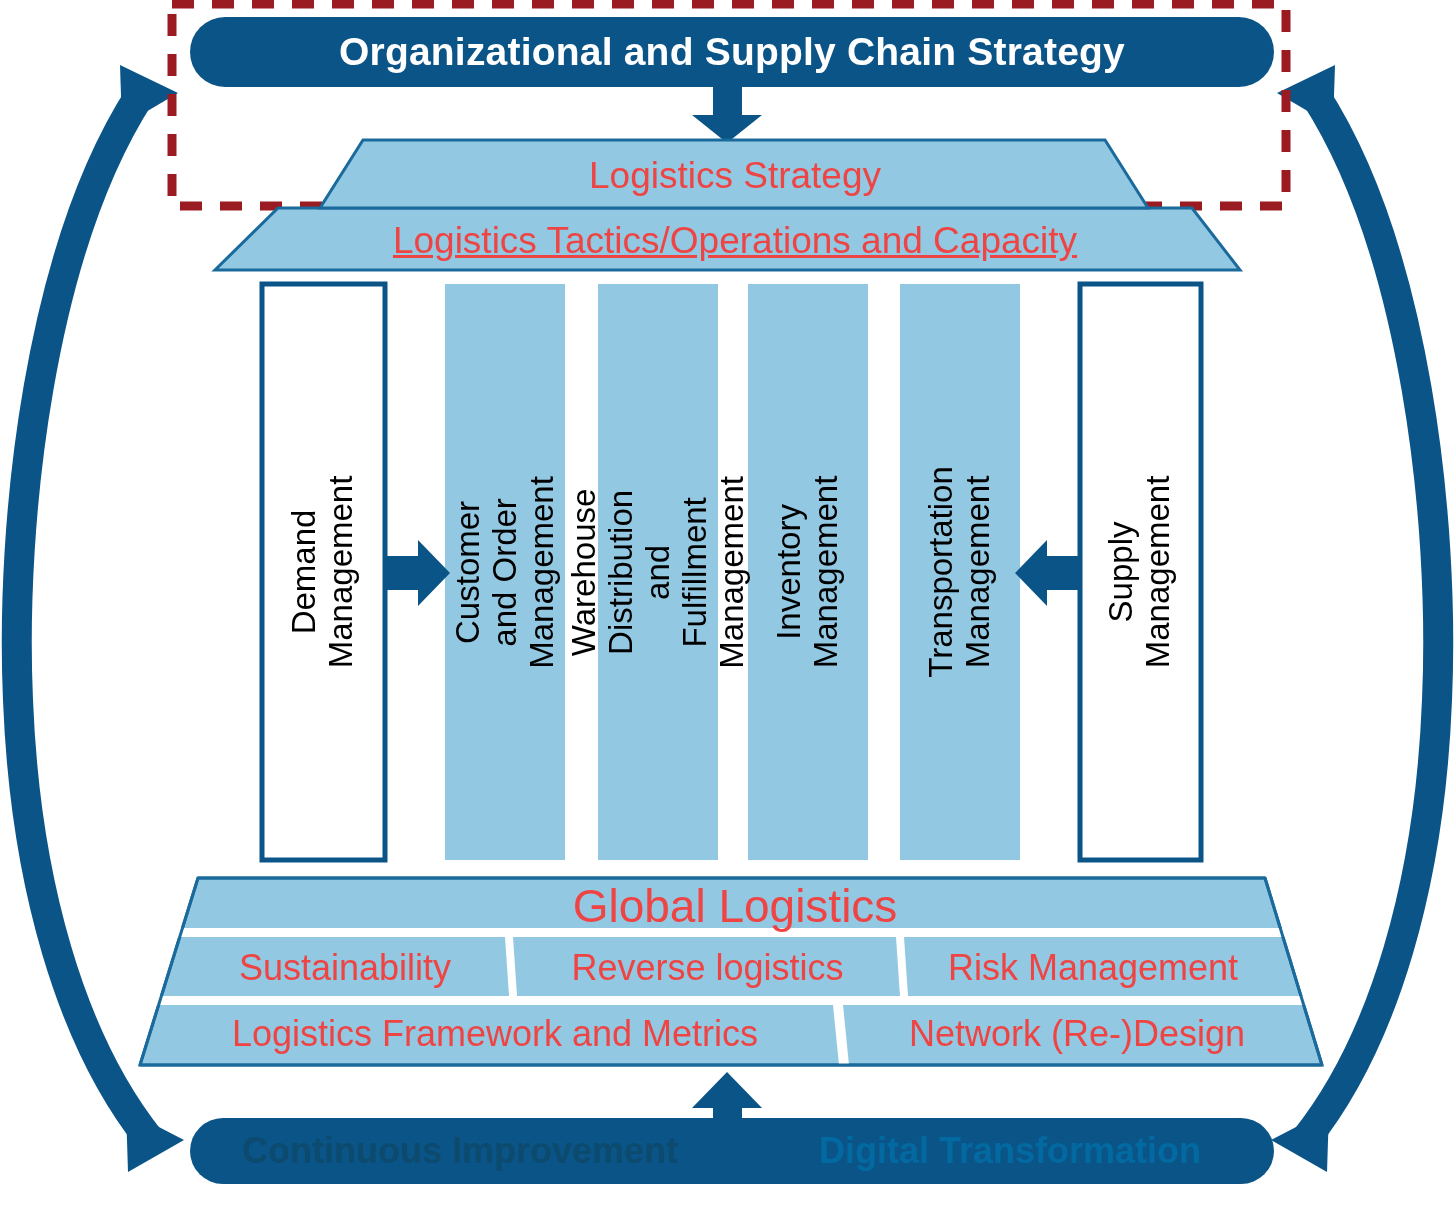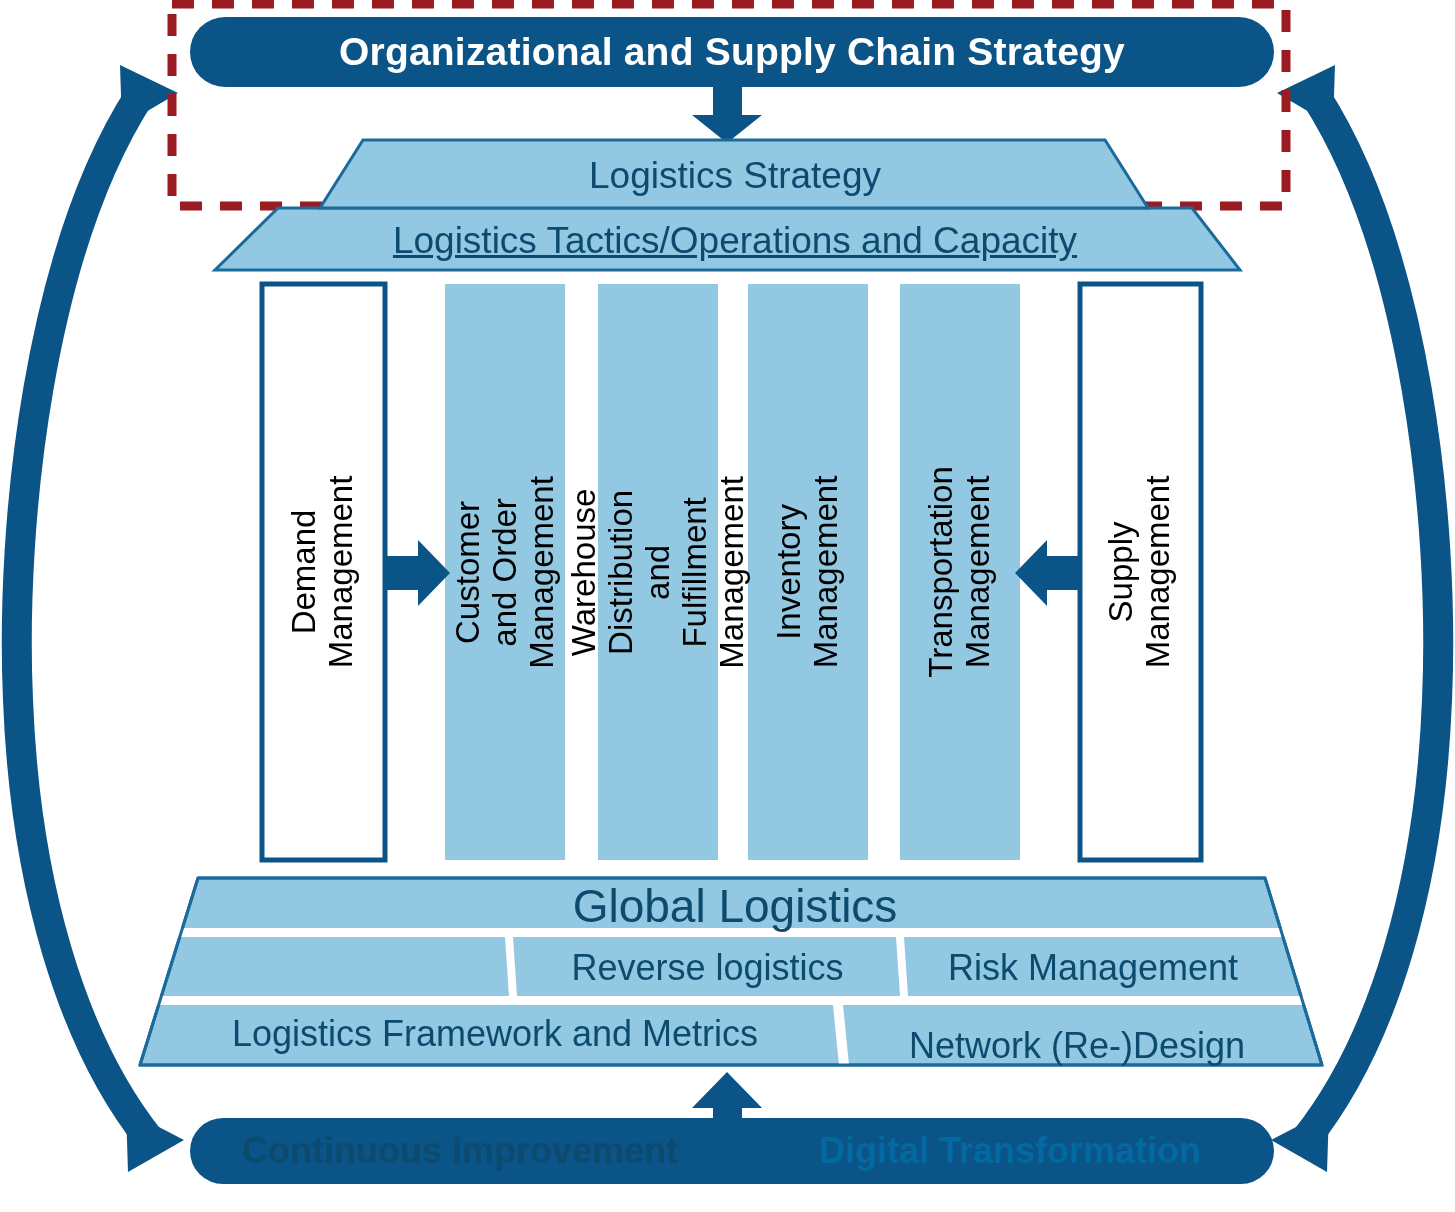--- a/index.html
+++ b/index.html
@@ -25,21 +25,21 @@
     width: 1455px;
     height: 1212px;
   }
 
   .lbl {
     position: absolute;
     display: flex;
     align-items: center;
     justify-content: center;
     text-align: center;
-    color: #0c4a6e;
+    color: #ef4444;
     line-height: 1.06;
     pointer-events: none;
     white-space: pre-line;
   }
 
   
   .pill-top-label {
     left: 190px;
     top: 17px;
     width: 1084px;
@@ -91,21 +91,21 @@
     left: 210px;
     top: 880px;
     width: 1050px;
     height: 52px;
     font-size: 46px;
   }
   .band-sustain-label  { left: 180px;  top: 940px; width: 330px; height: 56px; font-size: 36px; }
   .band-reverse-label  { left: 515px;  top: 940px; width: 385px; height: 56px; font-size: 36px; }
   .band-risk-label     { left: 908px;  top: 940px; width: 370px; height: 56px; font-size: 36px; }
   .band-framework-label{ left: 150px;  top: 1006px; width: 690px; height: 56px; font-size: 36px; }
-  .band-network-label  { left: 852px;  top: 1006px; width: 450px; height: 56px; font-size: 36px; margin-top: 12px; }
+  .band-network-label  { left: 852px;  top: 1006px; width: 450px; height: 56px; font-size: 36px; }
 
   
   .col-label {
     position: absolute;
     display: flex;
     align-items: center;
     justify-content: center;
     text-align: center;
     color: #000000;
     font-size: 33px;
@@ -230,20 +230,21 @@
 Management</span>
   </div>
 
   <div class="col-label" style="left:1080px; top:284px; width:121px; height:576px;">
     <span>Supply
 Management</span>
   </div>
 
   <div class="lbl band-global-label">Global Logistics</div>
 
+  <div class="lbl band-sustain-label">Sustainability</div>
 
   <div class="lbl band-reverse-label">Reverse logistics</div>
 
   <div class="lbl band-framework-label">Logistics Framework and Metrics</div>
 
   <div class="lbl band-risk-label">Risk Management</div>
 
   <div class="lbl band-network-label">Network (Re-)Design</div>
 
   <div class="lbl pill-bot-label-a">Continuous Improvement</div>

